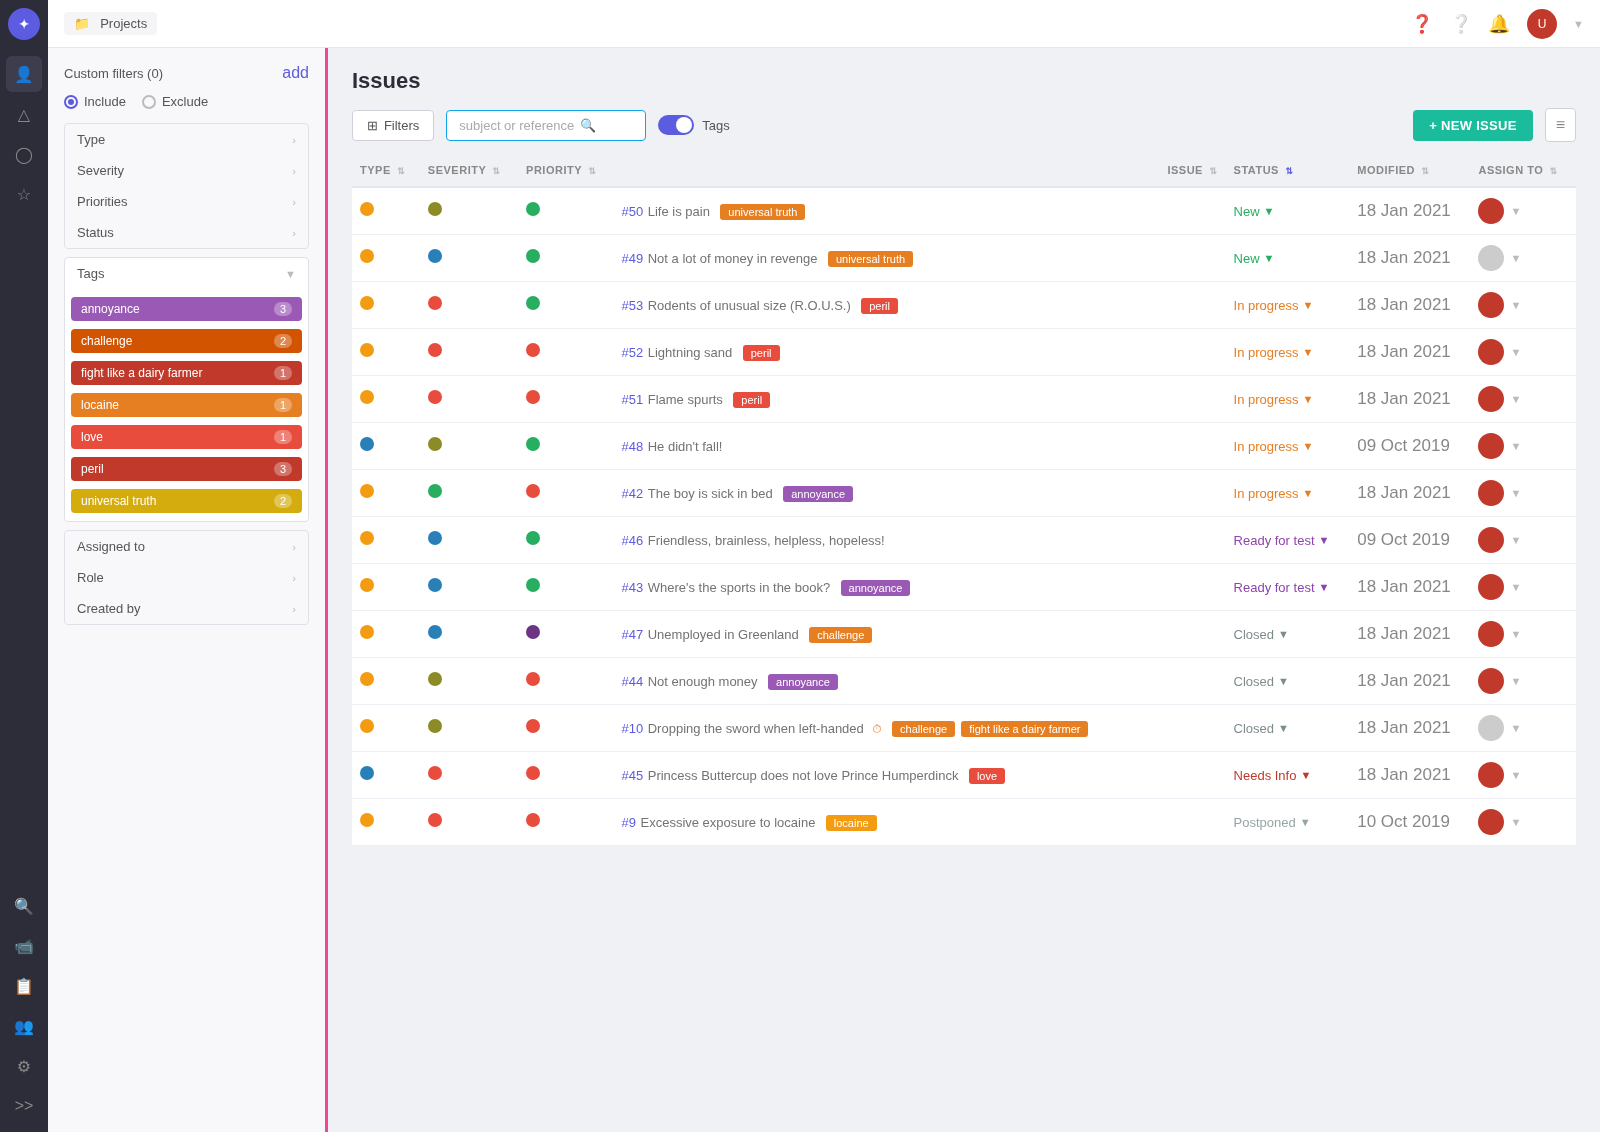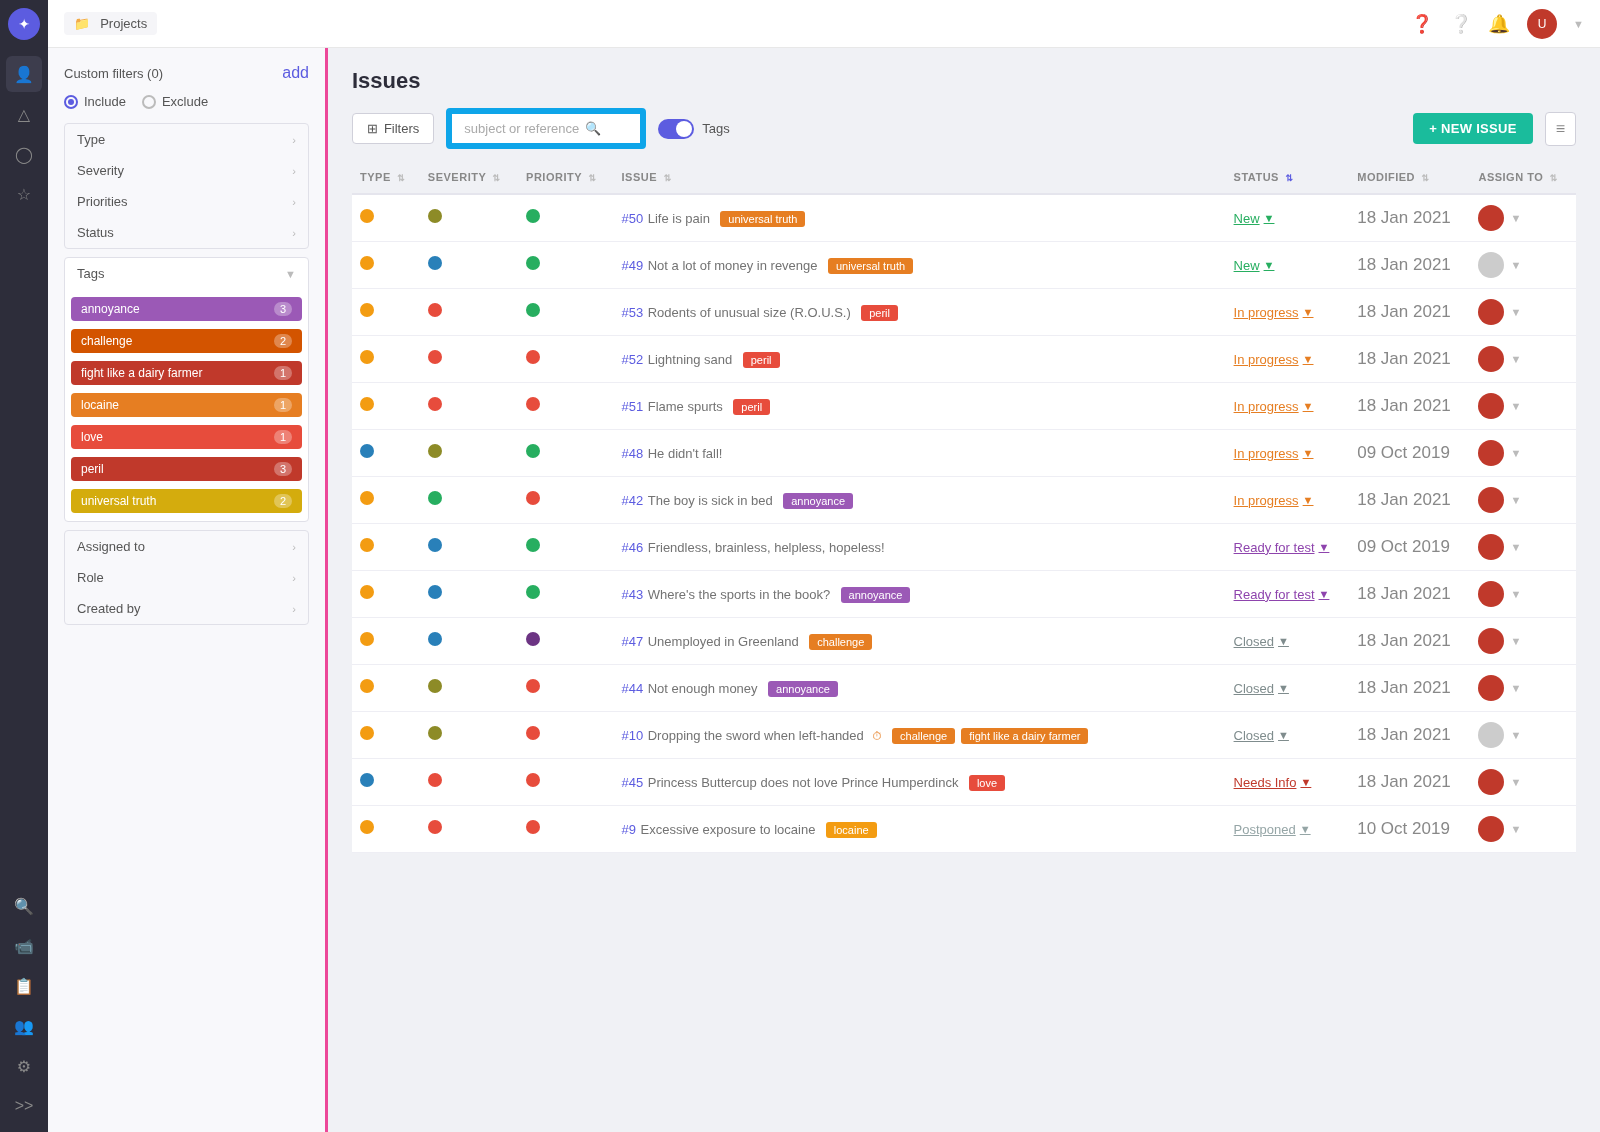--- a/index.html
+++ b/index.html
@@ -105,21 +105,21 @@
     .filter-section-group { border: 1px solid #e0e0e8; border-radius: 4px; margin-top: 8px; }
 
     
     .main-content { flex: 1; display: flex; flex-direction: column; overflow: hidden; }
 
     .issues-header { padding: 20px 24px 12px; }
     .issues-header h1 { font-size: 22px; font-weight: 600; color: #2d2d3a; margin-bottom: 14px; }
 
     .toolbar { display: flex; align-items: center; gap: 12px; }
     .filter-btn { display: flex; align-items: center; gap: 6px; padding: 7px 14px; border: 1px solid #d0d0da; border-radius: 4px; background: #fff; font-size: 13px; color: #555; cursor: pointer; }
-    .search-box { display: flex; align-items: center; gap: 6px; padding: 7px 12px; border: 6px solid #0ea5e9; border-radius: 4px; background: #fff; font-size: 13px; color: #aaa; width: 200px; }
+    .search-box { display: flex; align-items: center; gap: 6px; padding: 7px 12px; border: 1px solid #0ea5e9; border-radius: 4px; background: #fff; font-size: 13px; color: #aaa; width: 200px; }
     .search-icon-sm { color: #bbb; font-size: 13px; }
     .toggle-wrap { display: flex; align-items: center; gap: 8px; }
     .toggle { width: 36px; height: 20px; background: #5c5ce0; border-radius: 10px; position: relative; cursor: pointer; }
     .toggle::after { content: ''; width: 16px; height: 16px; background: white; border-radius: 50%; position: absolute; top: 2px; left: 18px; }
     .toggle-label { font-size: 13px; color: #555; }
     .new-issue-btn { margin-left: auto; display: flex; align-items: center; gap: 6px; padding: 8px 16px; background: #1abc9c; color: white; border: none; border-radius: 4px; font-size: 13px; font-weight: 600; cursor: pointer; letter-spacing: 0.3px; }
     .list-view-btn { padding: 7px 10px; border: 1px solid #d0d0da; border-radius: 4px; background: #fff; color: #888; cursor: pointer; font-size: 16px; }
 
     
     .issues-table-wrap { flex: 1; overflow-y: auto; padding: 0 24px 24px; }
@@ -130,21 +130,21 @@
     .issues-table tbody tr { border-bottom: 1px solid #eeeef4; background: #fff; }
     .issues-table td { padding: 10px 8px; vertical-align: middle; }
 
     .dot { width: 14px; height: 14px; border-radius: 50%; display: inline-block; }
 
     .issue-link { color: #5c5ce0; font-size: 13px; text-decoration: none; font-weight: 500; }
     .issue-title { font-size: 13px; color: #737373; }
 
     .tag-badge { display: inline-block; padding: 2px 8px; border-radius: 3px; font-size: 11px; font-weight: 500; margin-left: 6px; }
 
-    .status-cell { display: flex; align-items: center; gap: 4px; font-size: 13px; cursor: pointer; text-decoration: underline; }
+    .status-cell { display: flex; align-items: center; gap: 4px; font-size: 13px; cursor: pointer; }
     .status-new { color: #27ae60; }
     .status-progress { color: #e67e22; }
     .status-ready { color: #8e44ad; align-items: center; }
     .status-closed { color: #7f8c8d; }
     .status-needs { color: #c0392b; }
     .status-postponed { color: #95a5a6; }
 
     .date-cell { font-size: 17px; color: #888; white-space: nowrap; }
     .assign-cell { display: flex; align-items: center; gap: 6px; }
     .assign-avatar { width: 26px; height: 26px; border-radius: 50%; background: #c0392b; display: flex; align-items: center; justify-content: center; color: white; font-size: 10px; flex-shrink: 0; }
@@ -325,21 +325,21 @@
         </div>
       </div>
 
       <div class="issues-table-wrap">
         <table class="issues-table">
           <thead>
             <tr>
               <th>TYPE <span class="sort-icon">⇅</span></th>
               <th>SEVERITY <span class="sort-icon">⇅</span></th>
               <th>PRIORITY <span class="sort-icon">⇅</span></th>
-              <th style="width:50%;">ISSUE <span class="sort-icon">⇅</span></th>
+              <th style="width:50%;text-align:right;">ISSUE <span class="sort-icon">⇅</span></th>
               <th>STATUS <span class="sort-icon" style="color:#5c5ce0;">⇅</span></th>
               <th>MODIFIED <span class="sort-icon">⇅</span></th>
               <th>ASSIGN TO <span class="sort-icon">⇅</span></th>
             </tr>
           </thead>
           <tbody id="issues-tbody">
               <tr>
     <td><span class="dot dot-yellow"></span></td>
     <td><span class="dot dot-olive"></span></td>
     <td><span class="dot dot-green"></span></td>

